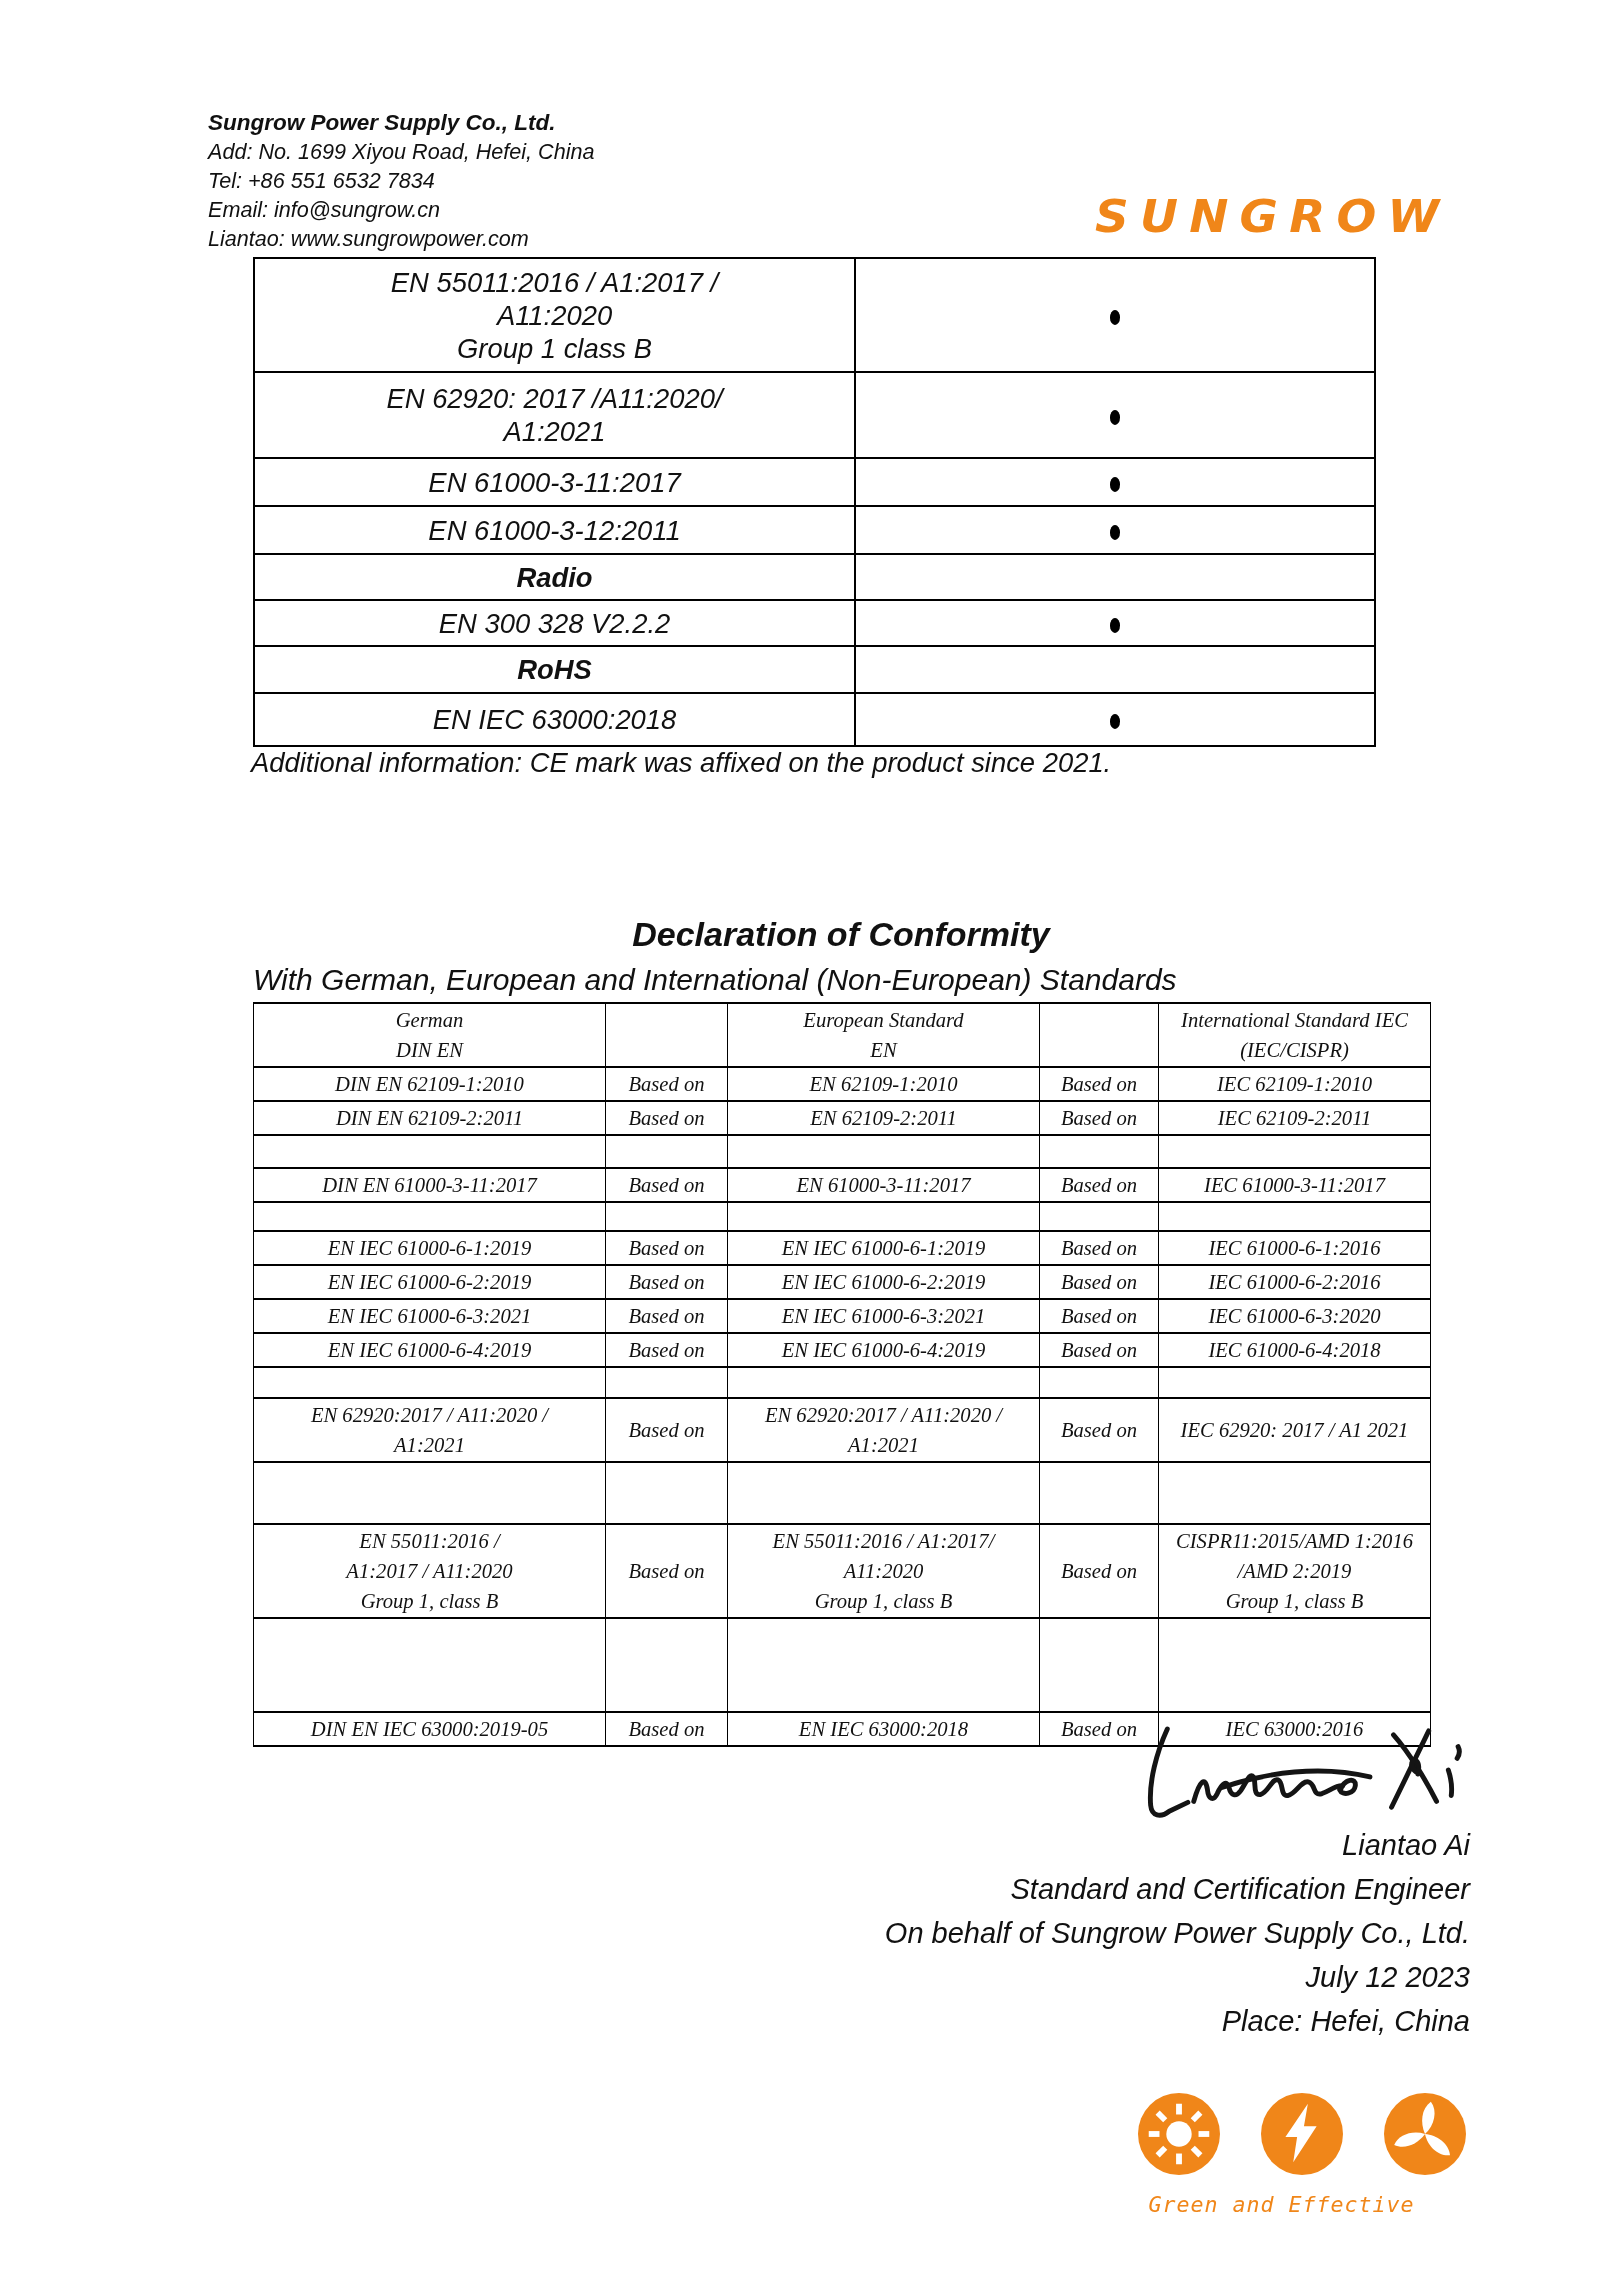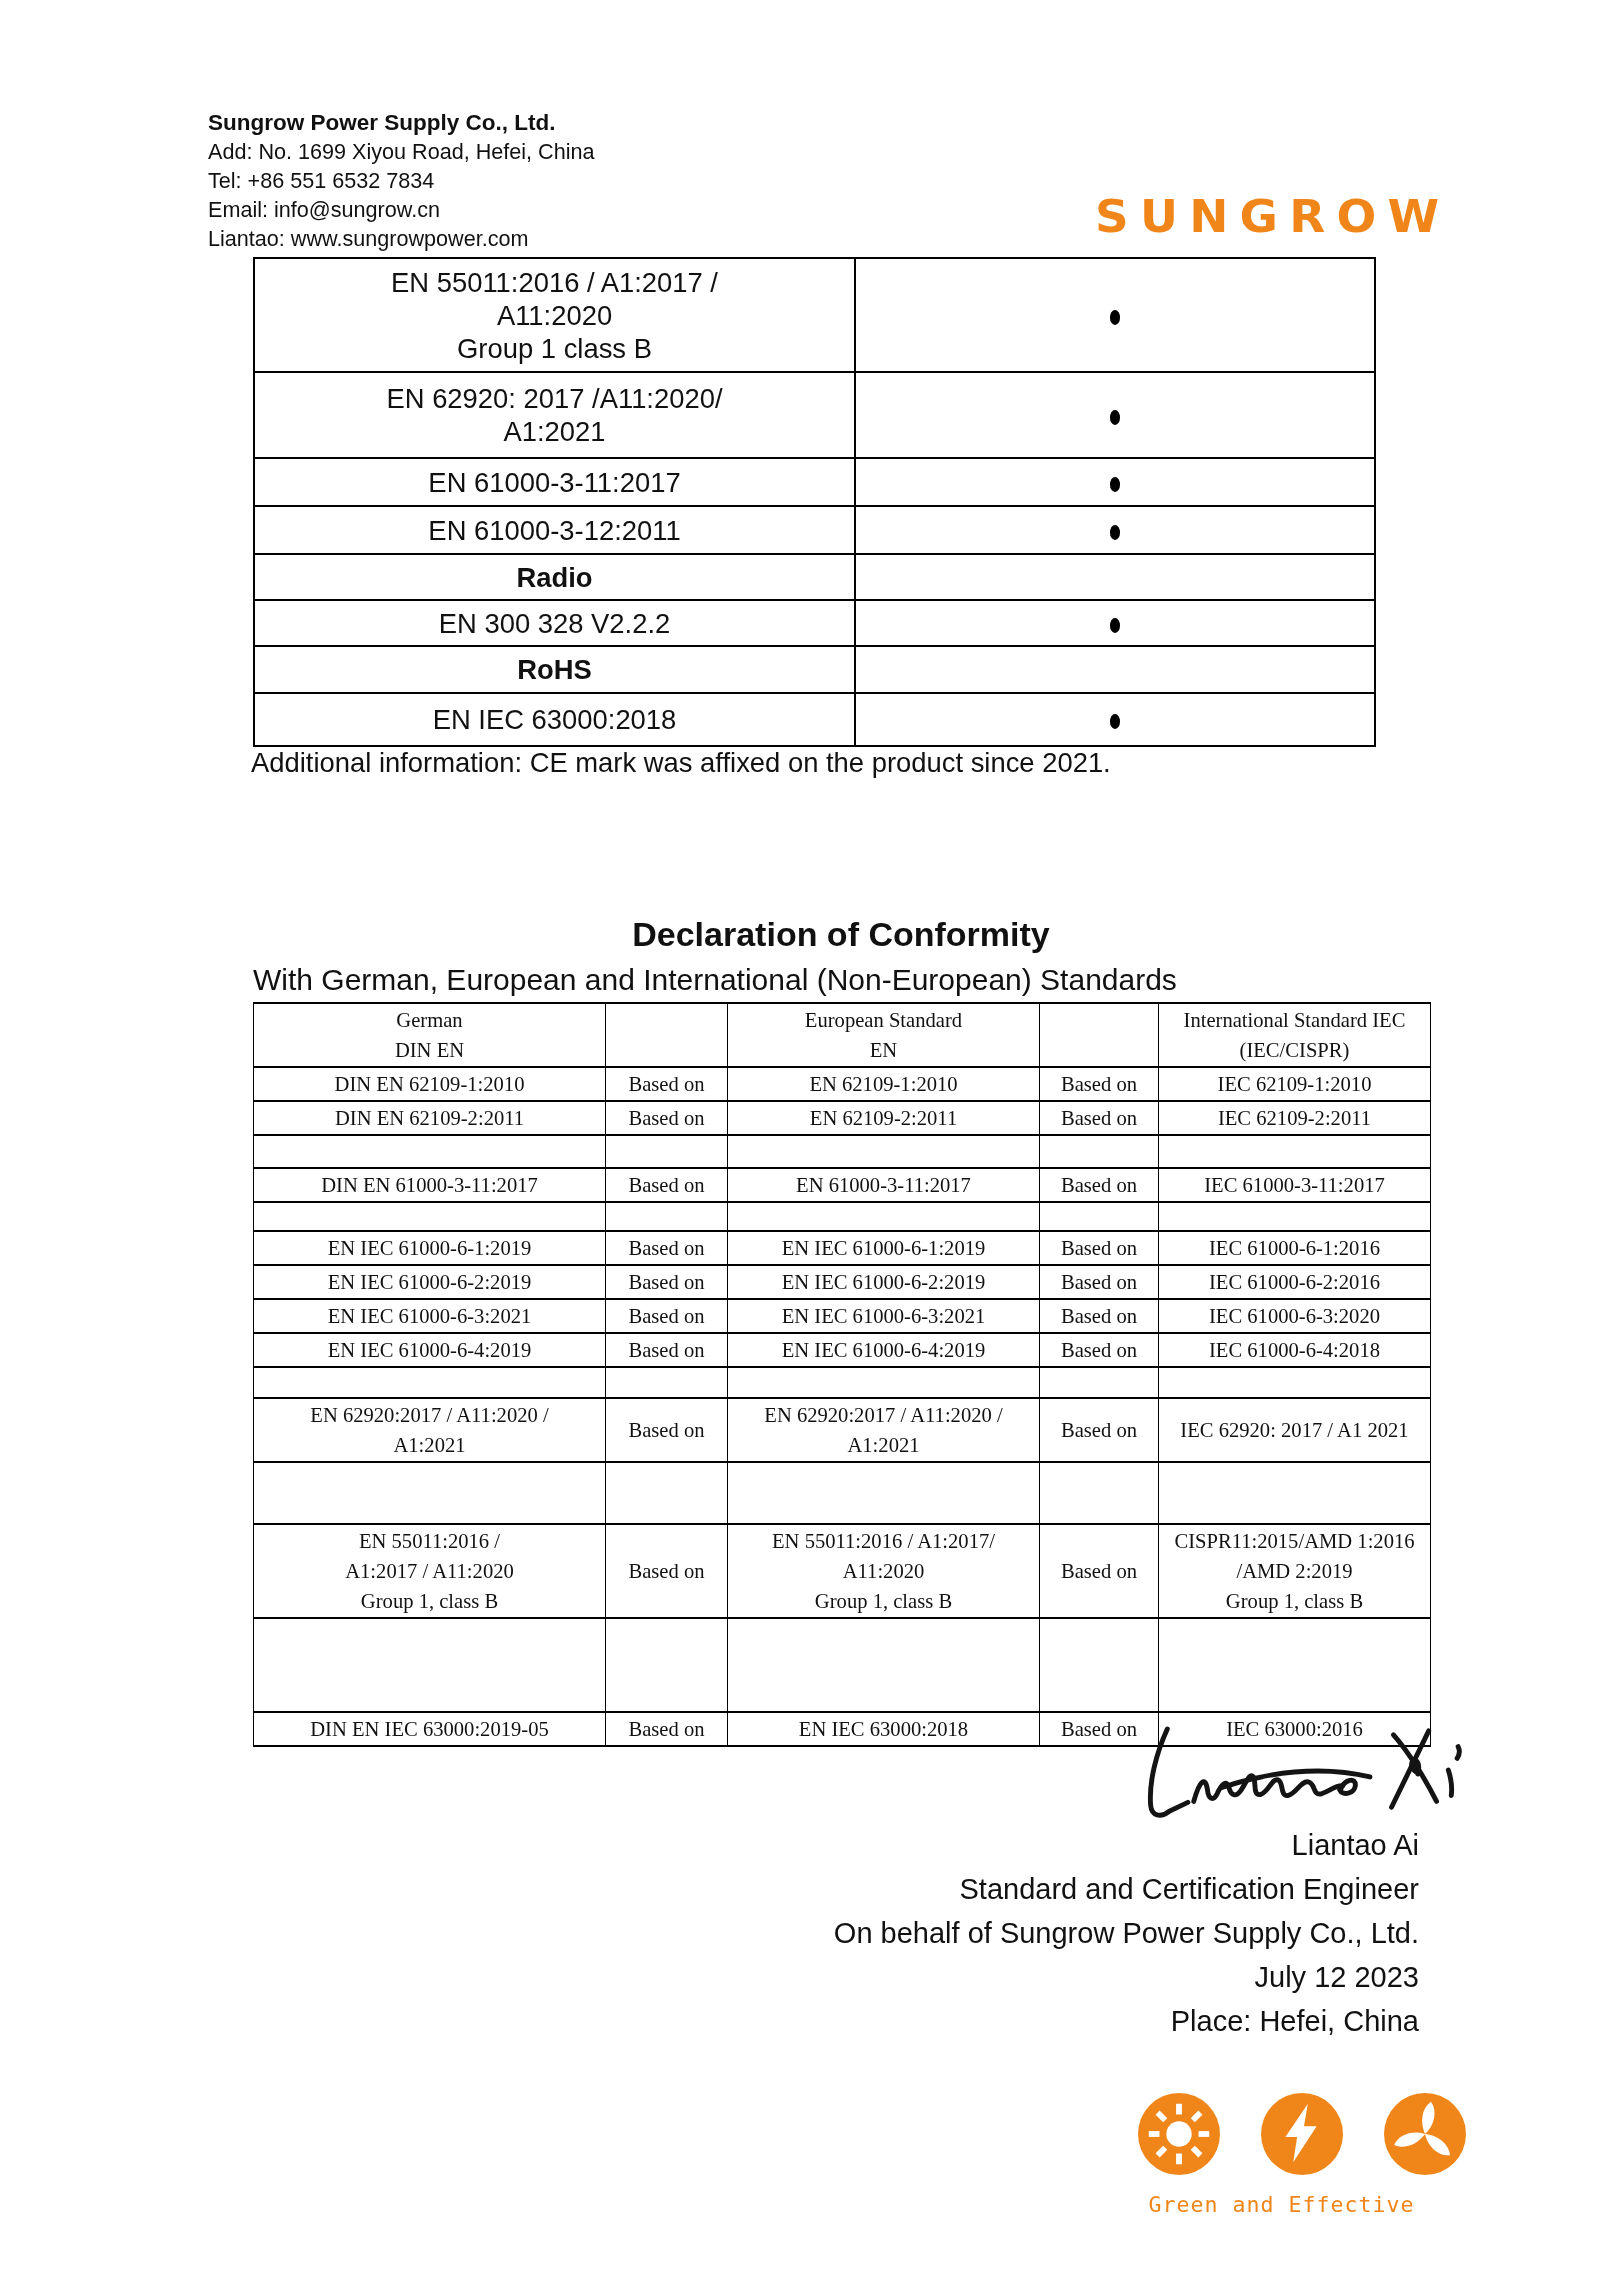--- a/index.html
+++ b/index.html
@@ -1,17 +1,17 @@
 <!DOCTYPE html>
 <html><head>
 <meta charset="utf-8">
 <style>
   html,body{margin:0;padding:0;background:#e8e8e8;}
   .page{position:relative;width:1621px;height:2296px;background:#ffffff;overflow:hidden;
-        font-family:"Liberation Sans",sans-serif;color:#111;}
+        font-family:"Liberation Sans",sans-serif;color:#111;font-style:italic;}
 
   
   .letterhead{position:absolute;left:208px;top:108px;font-size:21.6px;line-height:29px;}
   .letterhead .company{font-weight:bold;font-size:22.5px;}
   .logo{position:absolute;left:1095px;top:190px;width:345px;
         font-family:"DejaVu Sans",sans-serif;font-weight:800;font-size:45px;
         letter-spacing:10.8px;color:#F08619;transform:scaleX(1.04);transform-origin:left;
         white-space:nowrap;}
 
   
@@ -49,21 +49,21 @@
   .t2 tr:nth-child(4){height:33px;}  .t2 tr:nth-child(5){height:29px;}
   .t2 tr:nth-child(6){height:29px;}  .t2 tr:nth-child(7){height:33px;}
   .t2 tr:nth-child(8){height:31px;}  .t2 tr:nth-child(9){height:31px;}
   .t2 tr:nth-child(10){height:29px;} .t2 tr:nth-child(11){height:31px;}
   .t2 tr:nth-child(12){height:29px;} .t2 tr:nth-child(13){height:62px;}
   .t2 tr:nth-child(14){height:28px;} .t2 tr:nth-child(15){height:94px;}
   .t2 tr:nth-child(16){height:28px;} .t2 tr:nth-child(17){height:30px;}
 
   
   .sig-svg{position:absolute;left:1135px;top:1721px;width:328px;height:106px;}
-  .sig-block{position:absolute;left:629px;top:1823px;width:790px;text-align:right;
+  .sig-block{position:absolute;left:680px;top:1823px;width:790px;text-align:right;
              font-size:29px;line-height:44px;}
 
   
   .eco-icons{position:absolute;left:1138px;top:2093px;width:328px;display:flex;
              justify-content:space-between;}
   .eco-icons svg{width:82px;height:82px;display:block;}
   .tagline{position:absolute;left:1112px;top:2192px;width:339px;text-align:center;
            font-family:"DejaVu Sans Mono",monospace;font-size:21.6px;color:#F08619;
            letter-spacing:1px;white-space:nowrap;}
 </style>

